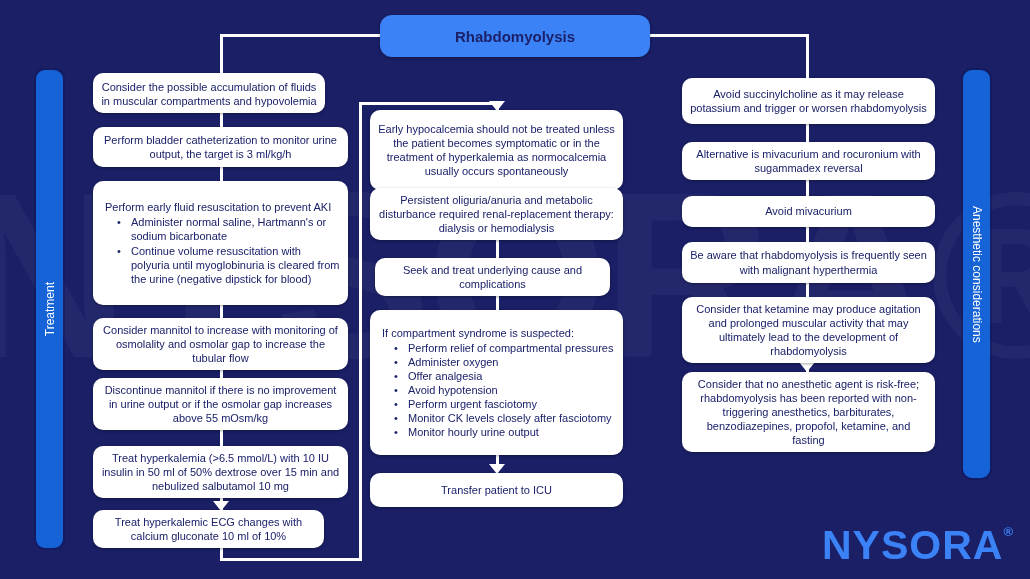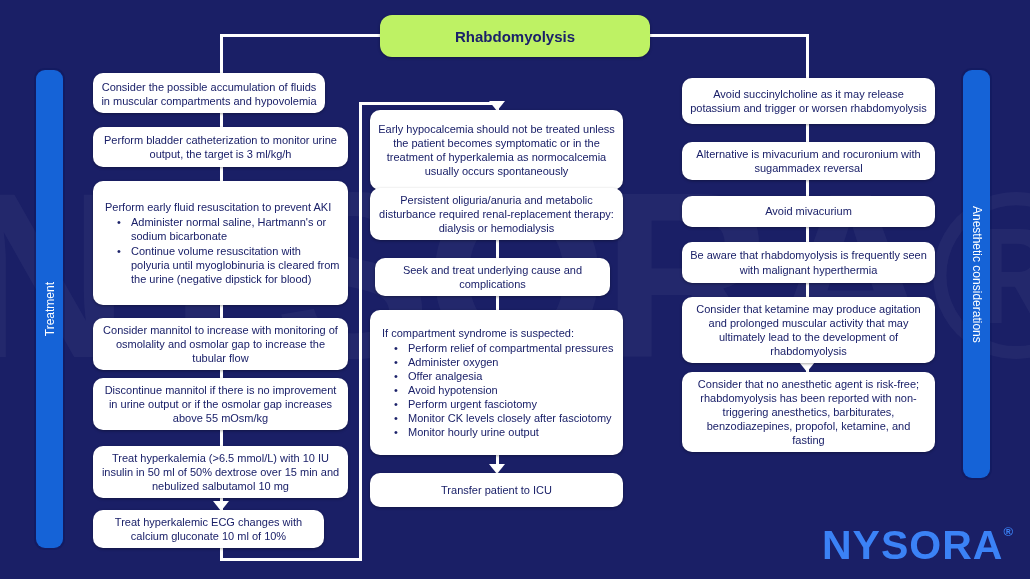--- a/index.html
+++ b/index.html
@@ -29,21 +29,21 @@
     color:#1b2169;font-size:11px;line-height:1.28;
     display:flex;align-items:center;justify-content:center;
     text-align:center;padding:5px 8px;box-sizing:border-box;
     box-shadow:0 1px 3px rgba(0,0,0,0.35);
   }
   .box.bullets{flex-direction:column;align-items:flex-start;justify-content:center;text-align:left;padding-left:12px;}
   .box.bullets ul{list-style:none;margin:1px 0 0 0;padding:0 0 0 10px;}
   .box.bullets li{position:relative;padding-left:16px;}
   .box.bullets li::before{content:"\2022";position:absolute;left:2px;}
   .title-box{
-    position:absolute;z-index:2;background:#bef264;border-radius:12px;
+    position:absolute;z-index:2;background:#3b82f6;border-radius:12px;
     color:#1b2169;font-size:15px;font-weight:700;
     display:flex;align-items:center;justify-content:center;
     box-shadow:0 1px 3px rgba(0,0,0,0.35);
   }
   
   .sidebar{
     position:absolute;z-index:2;background:#1563d7;border-radius:9px;
     color:#ffffff;font-size:12px;
     display:flex;align-items:center;justify-content:center;
     box-shadow:0 0 0 2px rgba(10,20,90,0.35);

